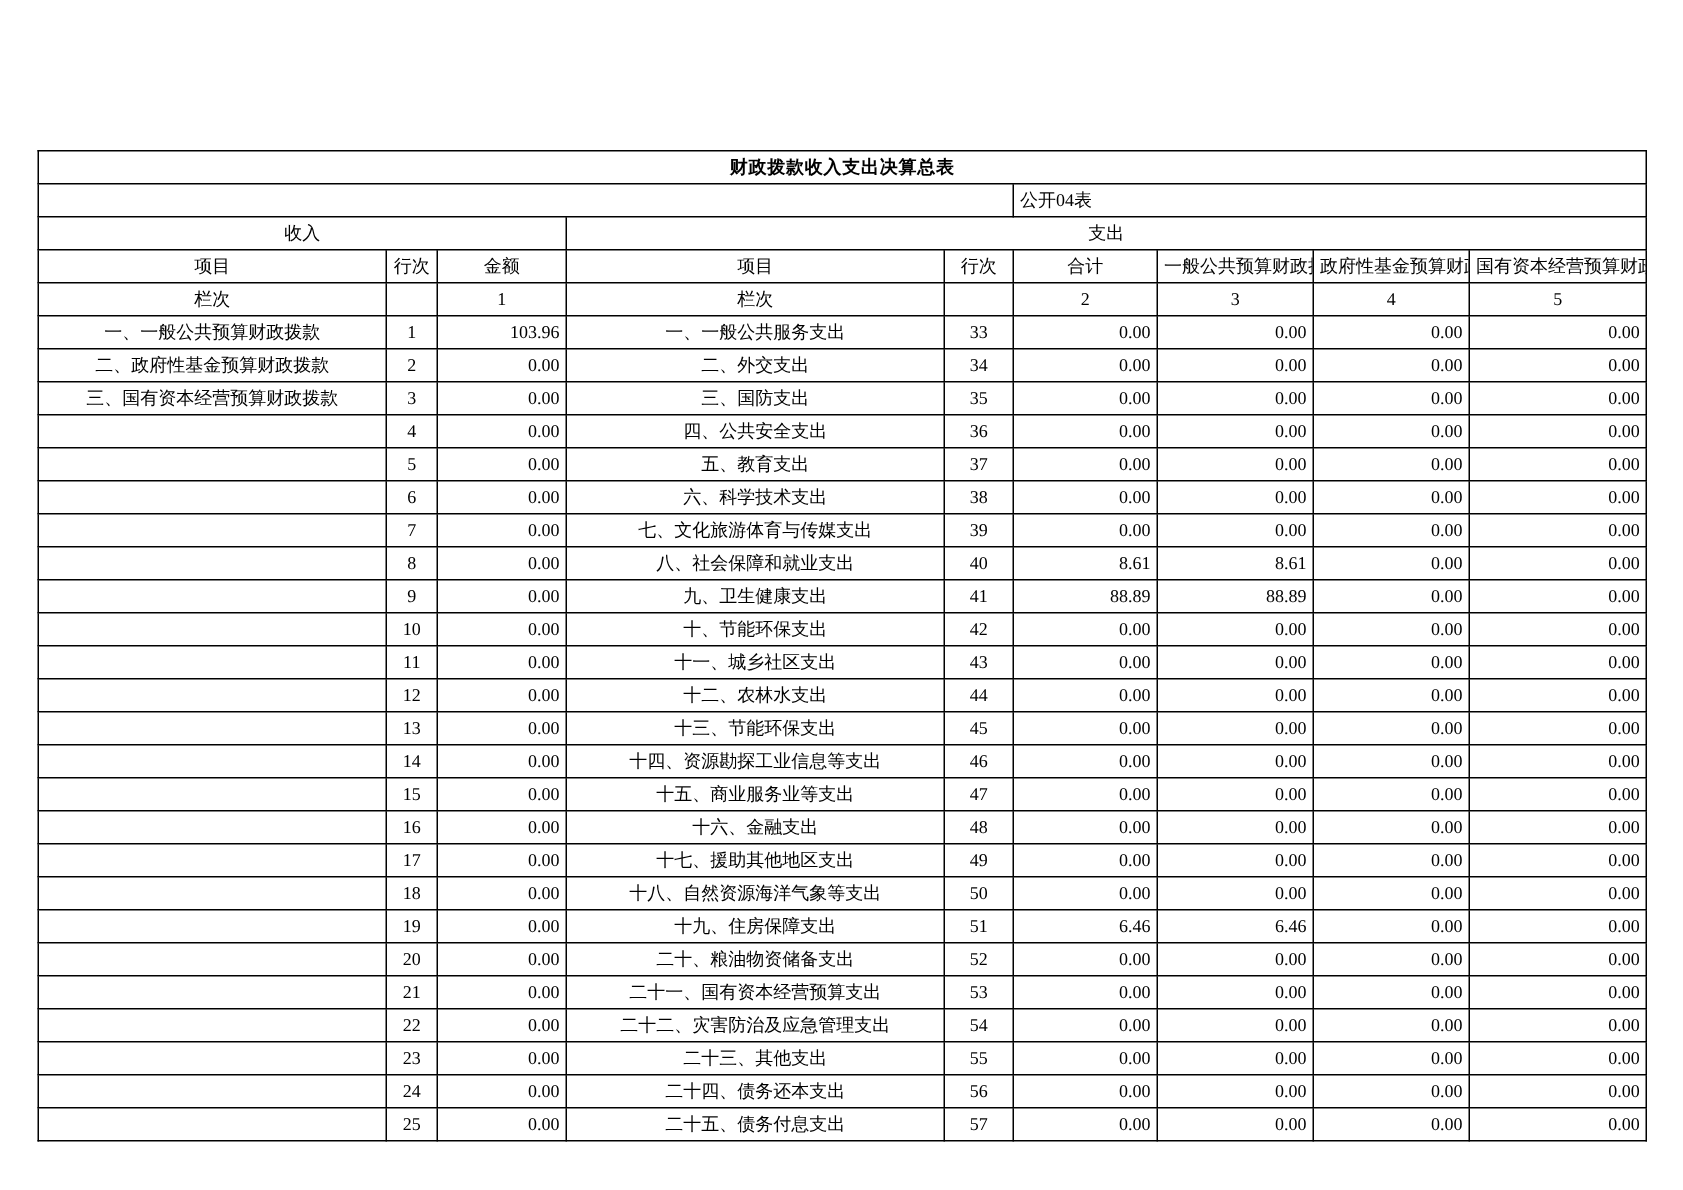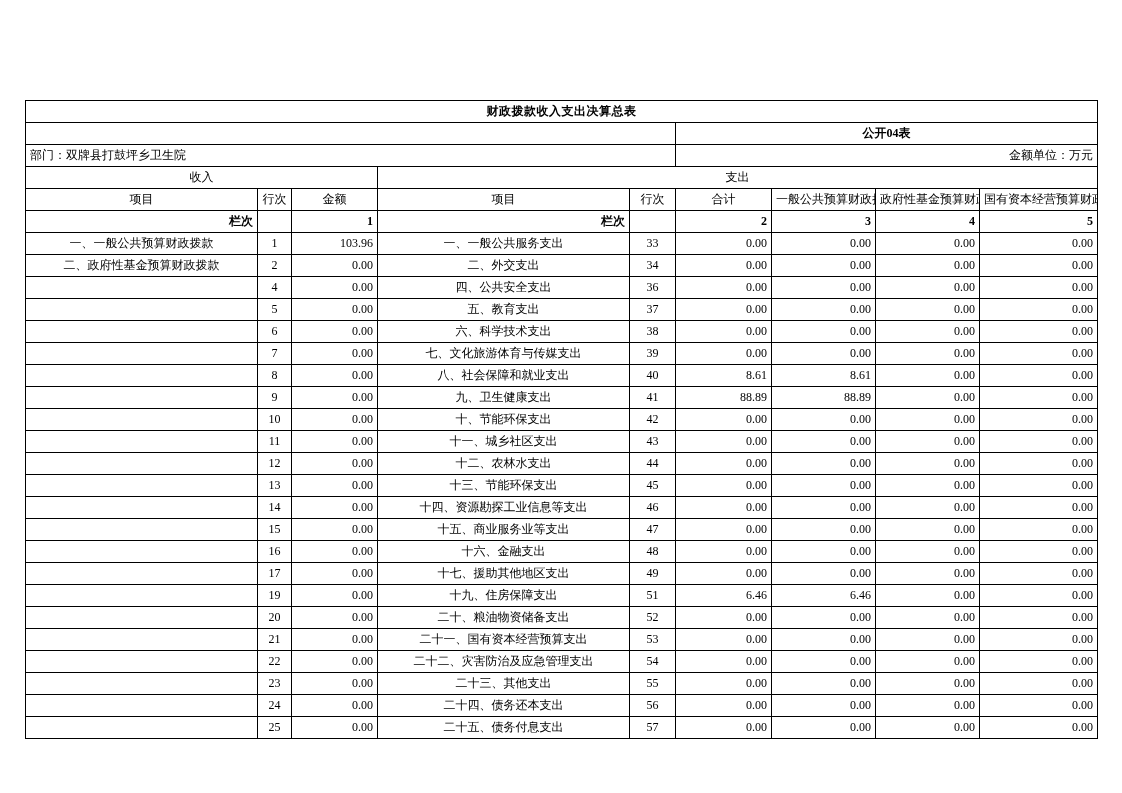--- a/index.html
+++ b/index.html
@@ -38,22 +38,22 @@
   }
   .title-cell {
     text-align: center;
     font-weight: bold;
     font-size: 13px;
     height: 22px;
     letter-spacing: 0.5px;
   }
   .blank-row td { height: 15px; }
   .pub-label {
-    text-align: center;
-    font-weight: bold;
+    text-align: left;
+    font-weight: normal;
     font-size: 13px;
     padding-right: 10px;
   }
   .dept-label {
     text-align: left;
     font-size: 12.5px;
     padding-left: 8px;
   }
   .unit-label {
     text-align: right;
@@ -67,23 +67,22 @@
   }
   .col-head {
     text-align: center;
     font-size: 12.5px;
     height: 34px;
     white-space: normal;
     line-height: 15px;
     margin-top: 36px;
   }
   .lanci {
-    text-align: right;
-    font-size: 12.5px;
-    font-weight: bold;
+    text-align: center;
+    font-size: 12.5px;
   }
   .item-cell {
     text-align: center;
     padding-left: 6px;
     font-size: 12.5px;
   }
   .num-cell {
     text-align: right;
     padding-right: 6px;
     font-size: 12.5px;
@@ -115,24 +114,20 @@
       <col style="width:104px">
       <col style="width:118px">
     </colgroup>
     <tbody>
       <tr>
         <td class="title-cell" colspan="9">财政拨款收入支出决算总表</td>
       </tr>
       <tr class="blank-row">
         <td colspan="5">&nbsp;</td>
         <td colspan="4" class="pub-label">公开04表</td>
-      </tr>
-      <tr>
-        <td colspan="5" class="dept-label">部门：双牌县打鼓坪乡卫生院</td>
-        <td colspan="4" class="unit-label">金额单位：万元</td>
       </tr>
       <tr>
         <td colspan="3" class="grp-head">收入</td>
         <td colspan="6" class="grp-head">支出</td>
       </tr>
       <tr>
         <td class="col-head">项目</td>
         <td class="col-head">行次</td>
         <td class="col-head">金额</td>
         <td class="col-head">项目</td>
@@ -171,20 +166,31 @@
           <td class="idx-cell">2</td>
           <td class="num-cell">0.00</td>
           <td class="item-cell">二、外交支出</td>
           <td class="idx-cell">34</td>
           <td class="num-cell">0.00</td>
           <td class="num-cell">0.00</td>
           <td class="num-cell">0.00</td>
           <td class="num-cell">0.00</td>
         </tr>
         <tr>
+          <td class="item-cell">三、国有资本经营预算财政拨款</td>
+          <td class="idx-cell">3</td>
+          <td class="num-cell">0.00</td>
+          <td class="item-cell">三、国防支出</td>
+          <td class="idx-cell">35</td>
+          <td class="num-cell">0.00</td>
+          <td class="num-cell">0.00</td>
+          <td class="num-cell">0.00</td>
+          <td class="num-cell">0.00</td>
+        </tr>
+        <tr>
           <td class="item-cell">&nbsp;</td>
           <td class="idx-cell">4</td>
           <td class="num-cell">0.00</td>
           <td class="item-cell">四、公共安全支出</td>
           <td class="idx-cell">36</td>
           <td class="num-cell">0.00</td>
           <td class="num-cell">0.00</td>
           <td class="num-cell">0.00</td>
           <td class="num-cell">0.00</td>
         </tr>
@@ -319,20 +325,31 @@
           <td class="num-cell">0.00</td>
           <td class="num-cell">0.00</td>
           <td class="num-cell">0.00</td>
         </tr>
         <tr>
           <td class="item-cell">&nbsp;</td>
           <td class="idx-cell">17</td>
           <td class="num-cell">0.00</td>
           <td class="item-cell">十七、援助其他地区支出</td>
           <td class="idx-cell">49</td>
+          <td class="num-cell">0.00</td>
+          <td class="num-cell">0.00</td>
+          <td class="num-cell">0.00</td>
+          <td class="num-cell">0.00</td>
+        </tr>
+        <tr>
+          <td class="item-cell">&nbsp;</td>
+          <td class="idx-cell">18</td>
+          <td class="num-cell">0.00</td>
+          <td class="item-cell">十八、自然资源海洋气象等支出</td>
+          <td class="idx-cell">50</td>
           <td class="num-cell">0.00</td>
           <td class="num-cell">0.00</td>
           <td class="num-cell">0.00</td>
           <td class="num-cell">0.00</td>
         </tr>
         <tr>
           <td class="item-cell">&nbsp;</td>
           <td class="idx-cell">19</td>
           <td class="num-cell">0.00</td>
           <td class="item-cell">十九、住房保障支出</td>

